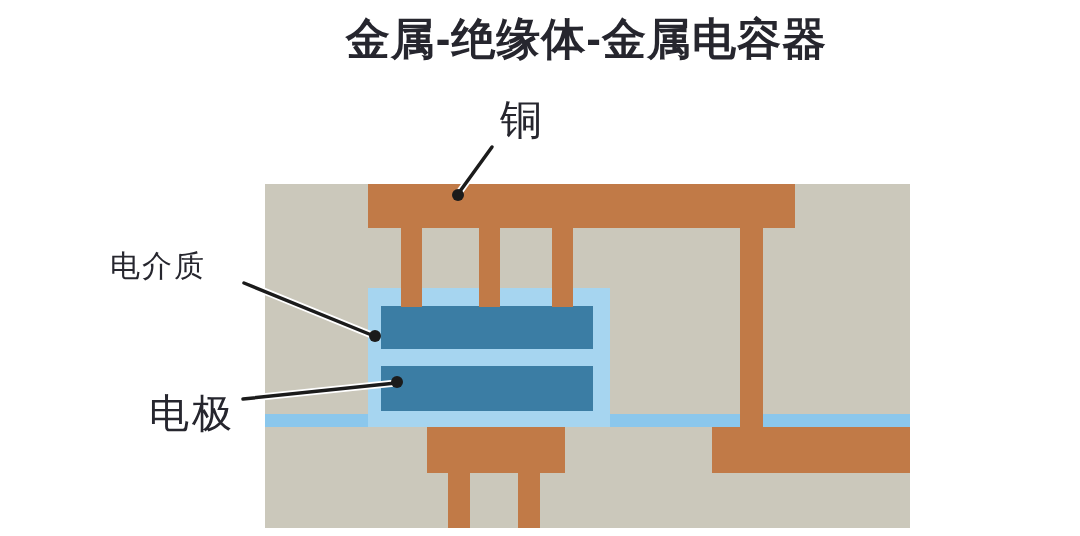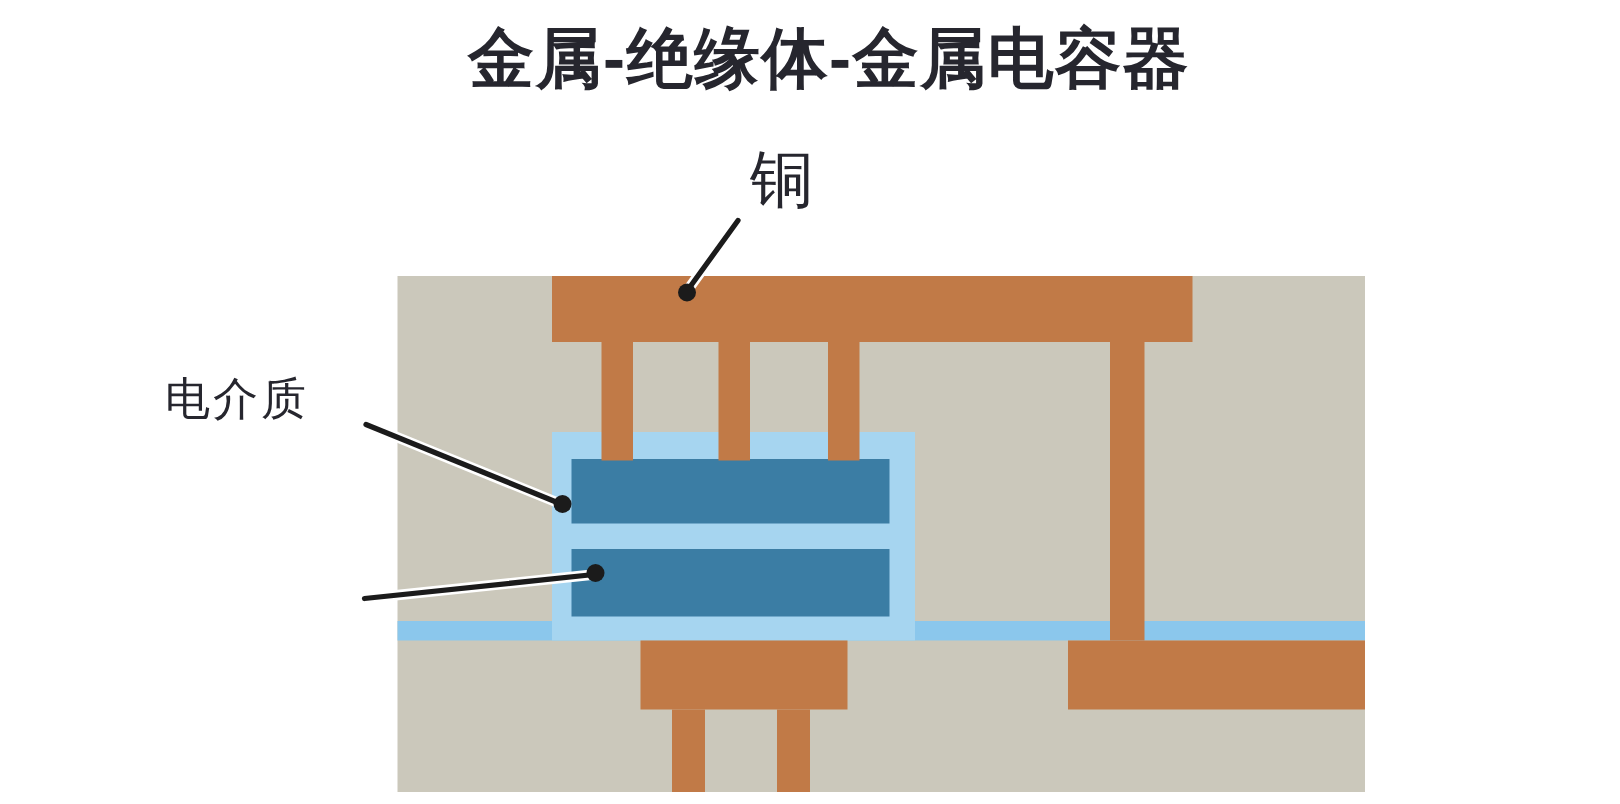--- a/index.html
+++ b/index.html
@@ -19,21 +19,21 @@
     width:1080px;height:536px;
     background:var(--page_bg);
     overflow:hidden;
     font-family:"Liberation Sans","DejaVu Sans",sans-serif;
     color:var(--text);
   }
   .abs{position:absolute;}
   .page-title{
     position:absolute;
     left:312px;top:10px;width:515px;
-    text-align:left;
+    text-align:right;
     font-size:44px;
     font-weight:700;
     letter-spacing:1px;
     color:var(--text);
     white-space:nowrap;
   }
   .anno{
     position:absolute;
     font-weight:400;
     color:var(--text);
@@ -107,14 +107,15 @@
     </g>
     <g>
       <path class="halo" d="M243,399 L396,383"></path>
       <path class="line" d="M243,399 L396,383"></path>
       <circle class="dot" cx="397" cy="382" r="6"></circle>
     </g>
   </svg>
 
   <div class="anno copper-label">铜</div>
   <div class="anno dielectric-label">电介质</div>
+  <div class="anno electrode-label">电极</div>
 
 </div>
 
 </body></html>

